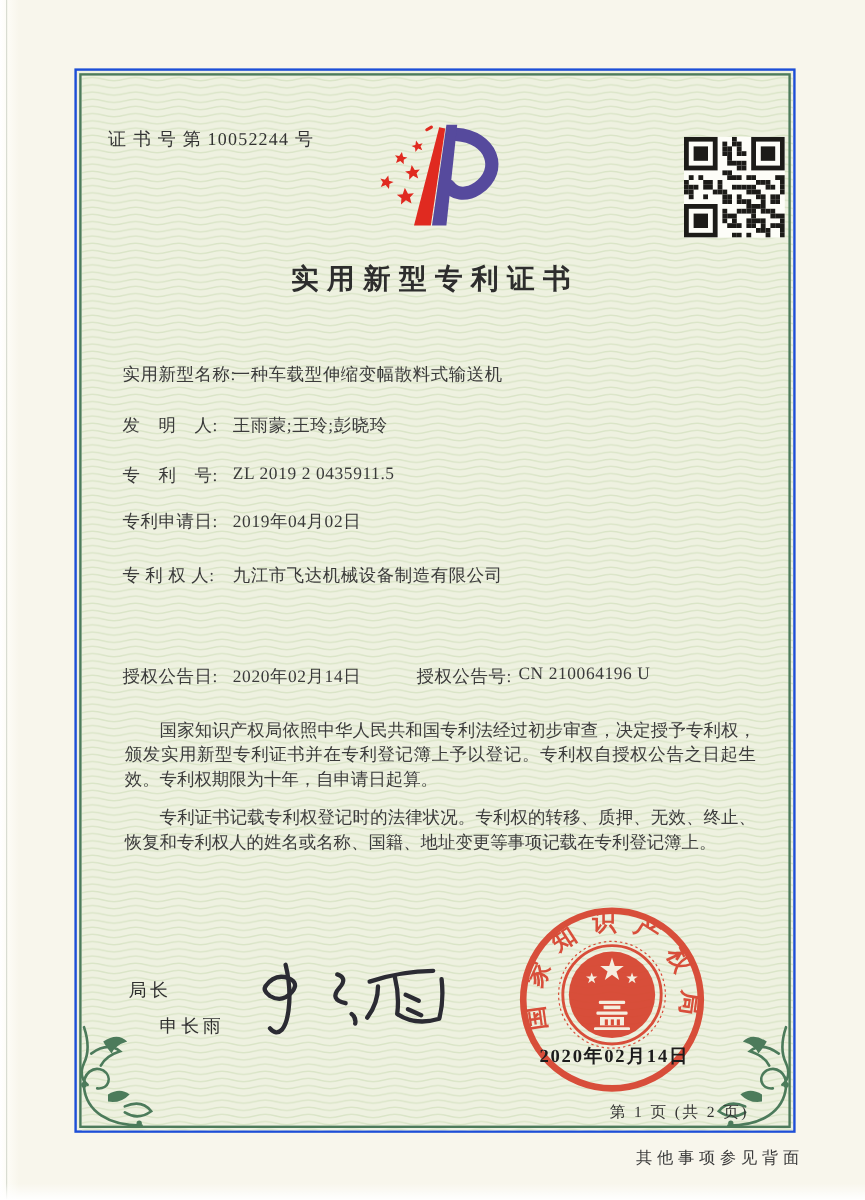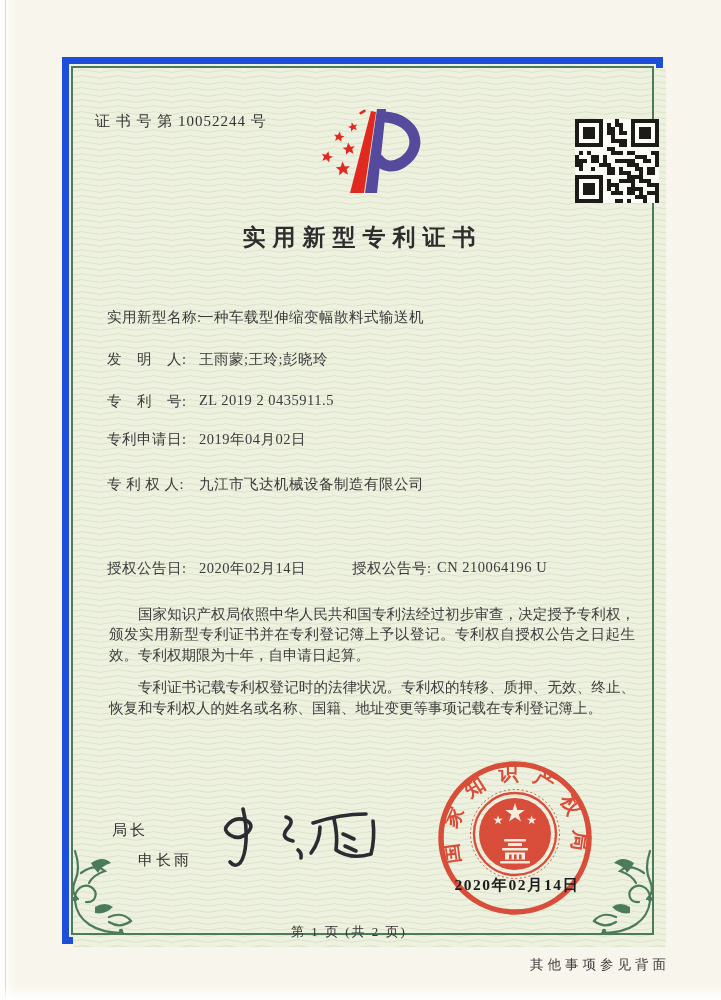--- a/index.html
+++ b/index.html
@@ -19,21 +19,21 @@
   .crease{
     position:absolute;left:5px;top:0;width:1px;height:1000px;
     background:rgba(150,160,140,0.35);
   }
   .edge-bottom{
     position:absolute;left:0;bottom:0;width:721px;height:14px;
     background:linear-gradient(0deg,#ffffff 0%,rgba(255,255,255,0) 100%);
   }
   .frame{
     position:absolute;left:62px;top:57px;width:601px;height:887px;
-    border:7px solid #1d4ed8;background:#eef1e0;box-sizing:border-box;
+    border:2px solid #1d4ed8;background:#eef1e0;box-sizing:border-box;
   }
   .frame-inner{
     position:absolute;inset:2px;border:2px solid #4c7b5b;
   }
   .waves{position:absolute;inset:4px;}
   .abs{position:absolute;}
   .cert-no{
     left:26px;top:48px;font-size:15px;letter-spacing:1px;color:#333;white-space:nowrap;
   }
   .title{
@@ -54,21 +54,21 @@
   .signer{font-size:15px;letter-spacing:3px;color:#2f2f2f;}
   .signer-title{left:43px;top:757px;}
   .signer-name{left:41px;top:787px;margin-left:28px;}
   .sig-svg{left:143px;top:729px;}
   .seal-svg{left:361px;top:689px;}
   .seal-date{
     left:372px;top:811px;width:152px;text-align:center;
     font-size:15.5px;font-weight:bold;letter-spacing:1.5px;color:#1c1c1c;white-space:nowrap;
   }
   .page-no{
-    left:0;top:859px;width:560px;text-align:center;
+    left:0;top:859px;width:560px;text-align:right;
     font-size:13px;letter-spacing:2px;color:#333;
   }
   .back-note{
     position:absolute;left:0;top:956px;width:670px;text-align:right;
     font-size:13.5px;letter-spacing:4px;color:#3a3a3a;
   }
   .logo-svg{left:246px;top:41px;}
   .qr{left:506px;top:55px;width:84px;height:84px;background:#fdfdf8;}
   .flourish{position:absolute;bottom:-8px;}
   .fl-left{left:-8px;}

